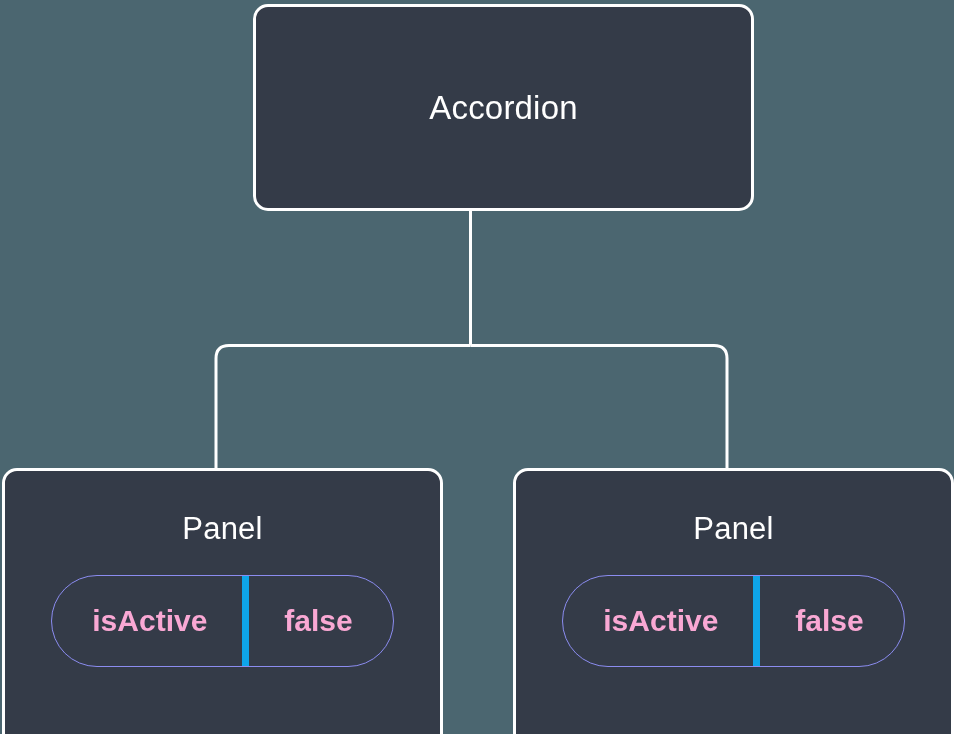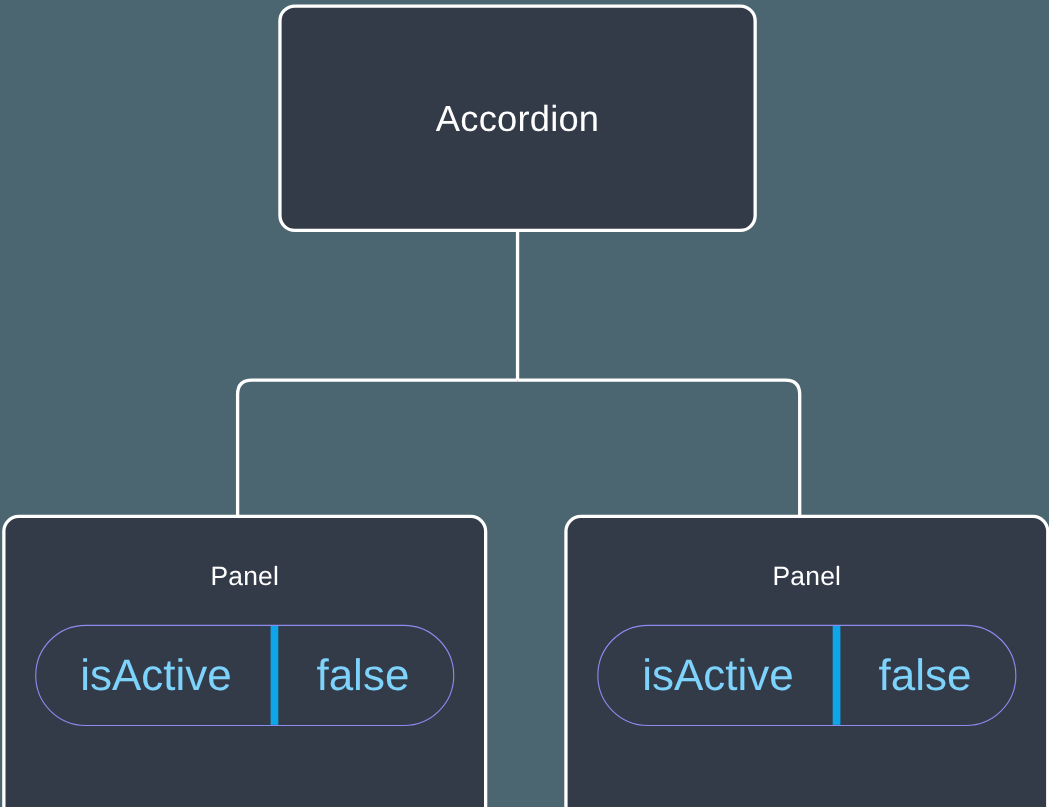--- a/index.html
+++ b/index.html
@@ -39,21 +39,21 @@
     border: 3px solid #ffffff;
     border-radius: 15px;
     display: flex;
     flex-direction: column;
     align-items: center;
   }
 
   .node-root {
     left: 253px;
     top: 4px;
-    width: 435px;
+    width: 501px;
     height: 207px;
     justify-content: center;
   }
 
   .node-panel-left {
     left: 2px;
     top: 468px;
     width: 441px;
     height: 280px;
     padding-top: 42px;
@@ -70,44 +70,45 @@
   .node-title {
     color: #ffffff;
     font-size: 33px;
     line-height: 1;
     letter-spacing: 0.2px;
     white-space: nowrap;
   }
 
   .node-panel-left .node-title,
   .node-panel-right .node-title {
-    font-size: 24px;
+    font-size: 31px;
   }
 
   
   .prop-pill {
     display: flex;
     align-items: stretch;
     margin-top: 31px;
     height: 92px;
     border: 1px solid #8b8cf0;
     border-radius: 46px;
     box-sizing: border-box;
     overflow: hidden;
   }
 
   .prop-key,
   .prop-value {
     display: flex;
     align-items: center;
     justify-content: center;
-    color: #7dd3fc;
-    font-size: 40px;
+    color: #f9a8d4;
+    font-size: 30px;
     line-height: 1;
     white-space: nowrap;
+    font-weight: bold;
   }
 
   .prop-key {
     padding: 0 35px 0 40px;
   }
 
   .prop-value {
     padding: 0 40px 0 35px;
     border-left: 7px solid #0ea5e9;
   }

